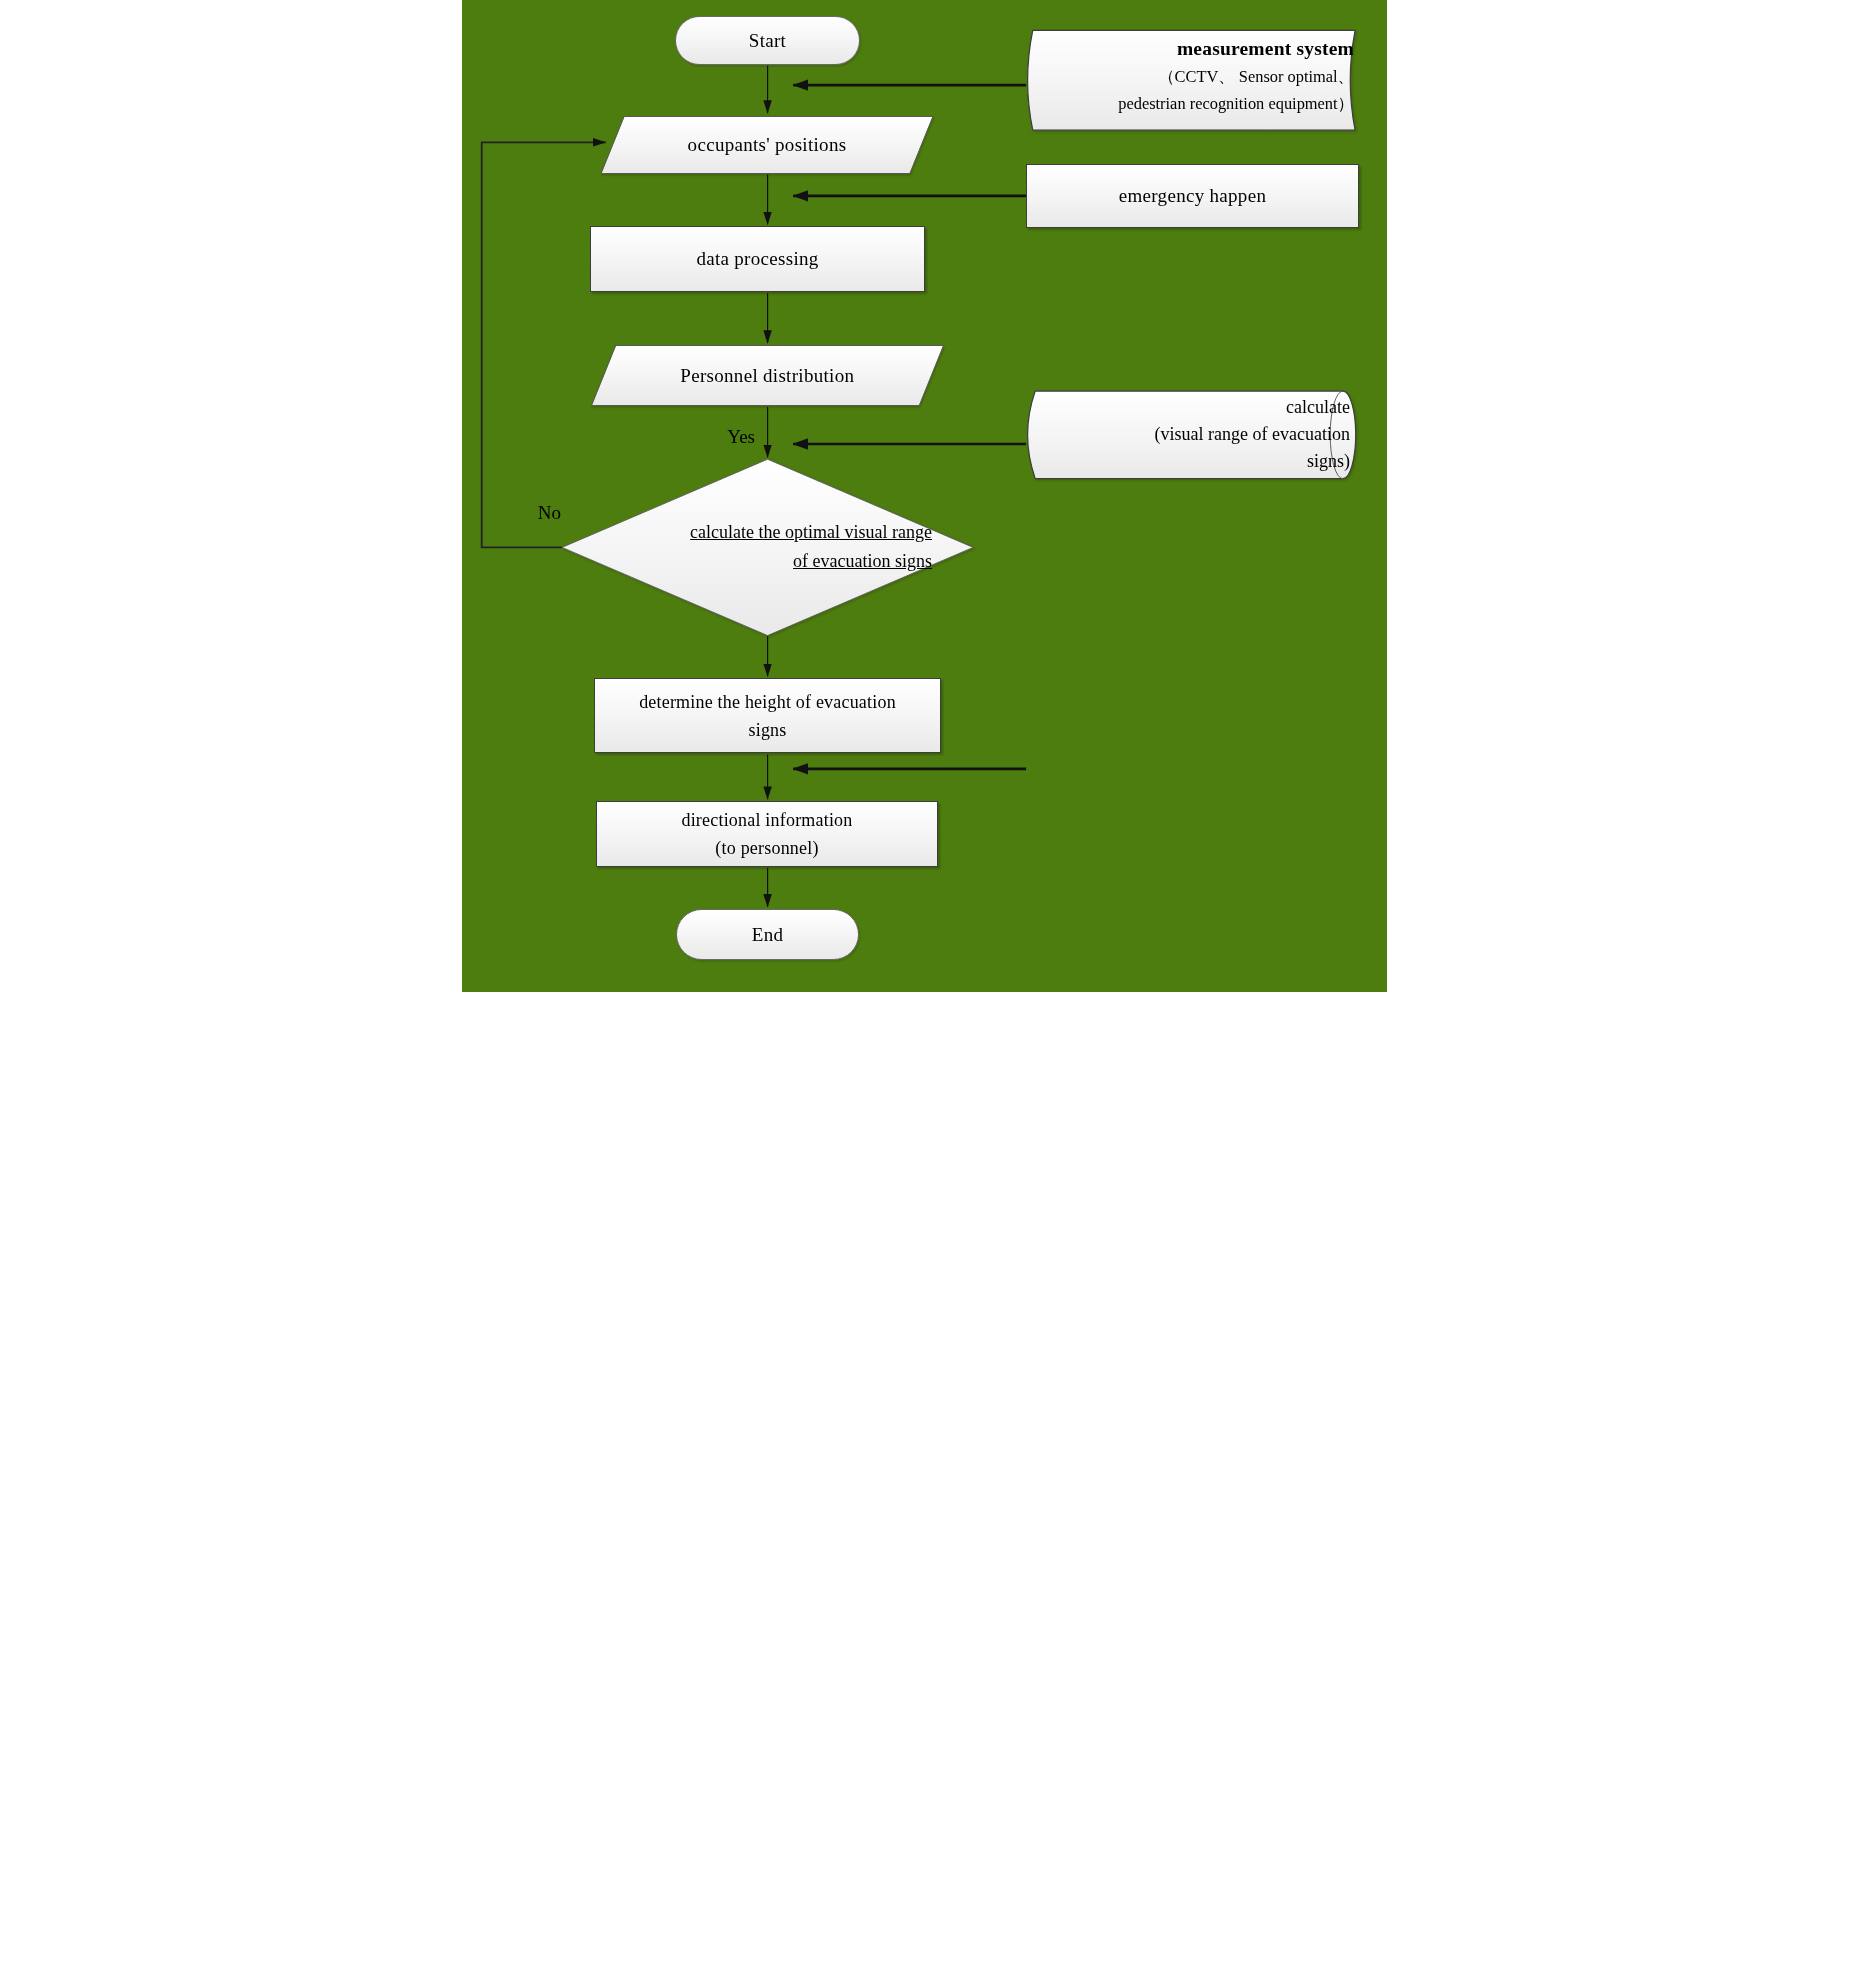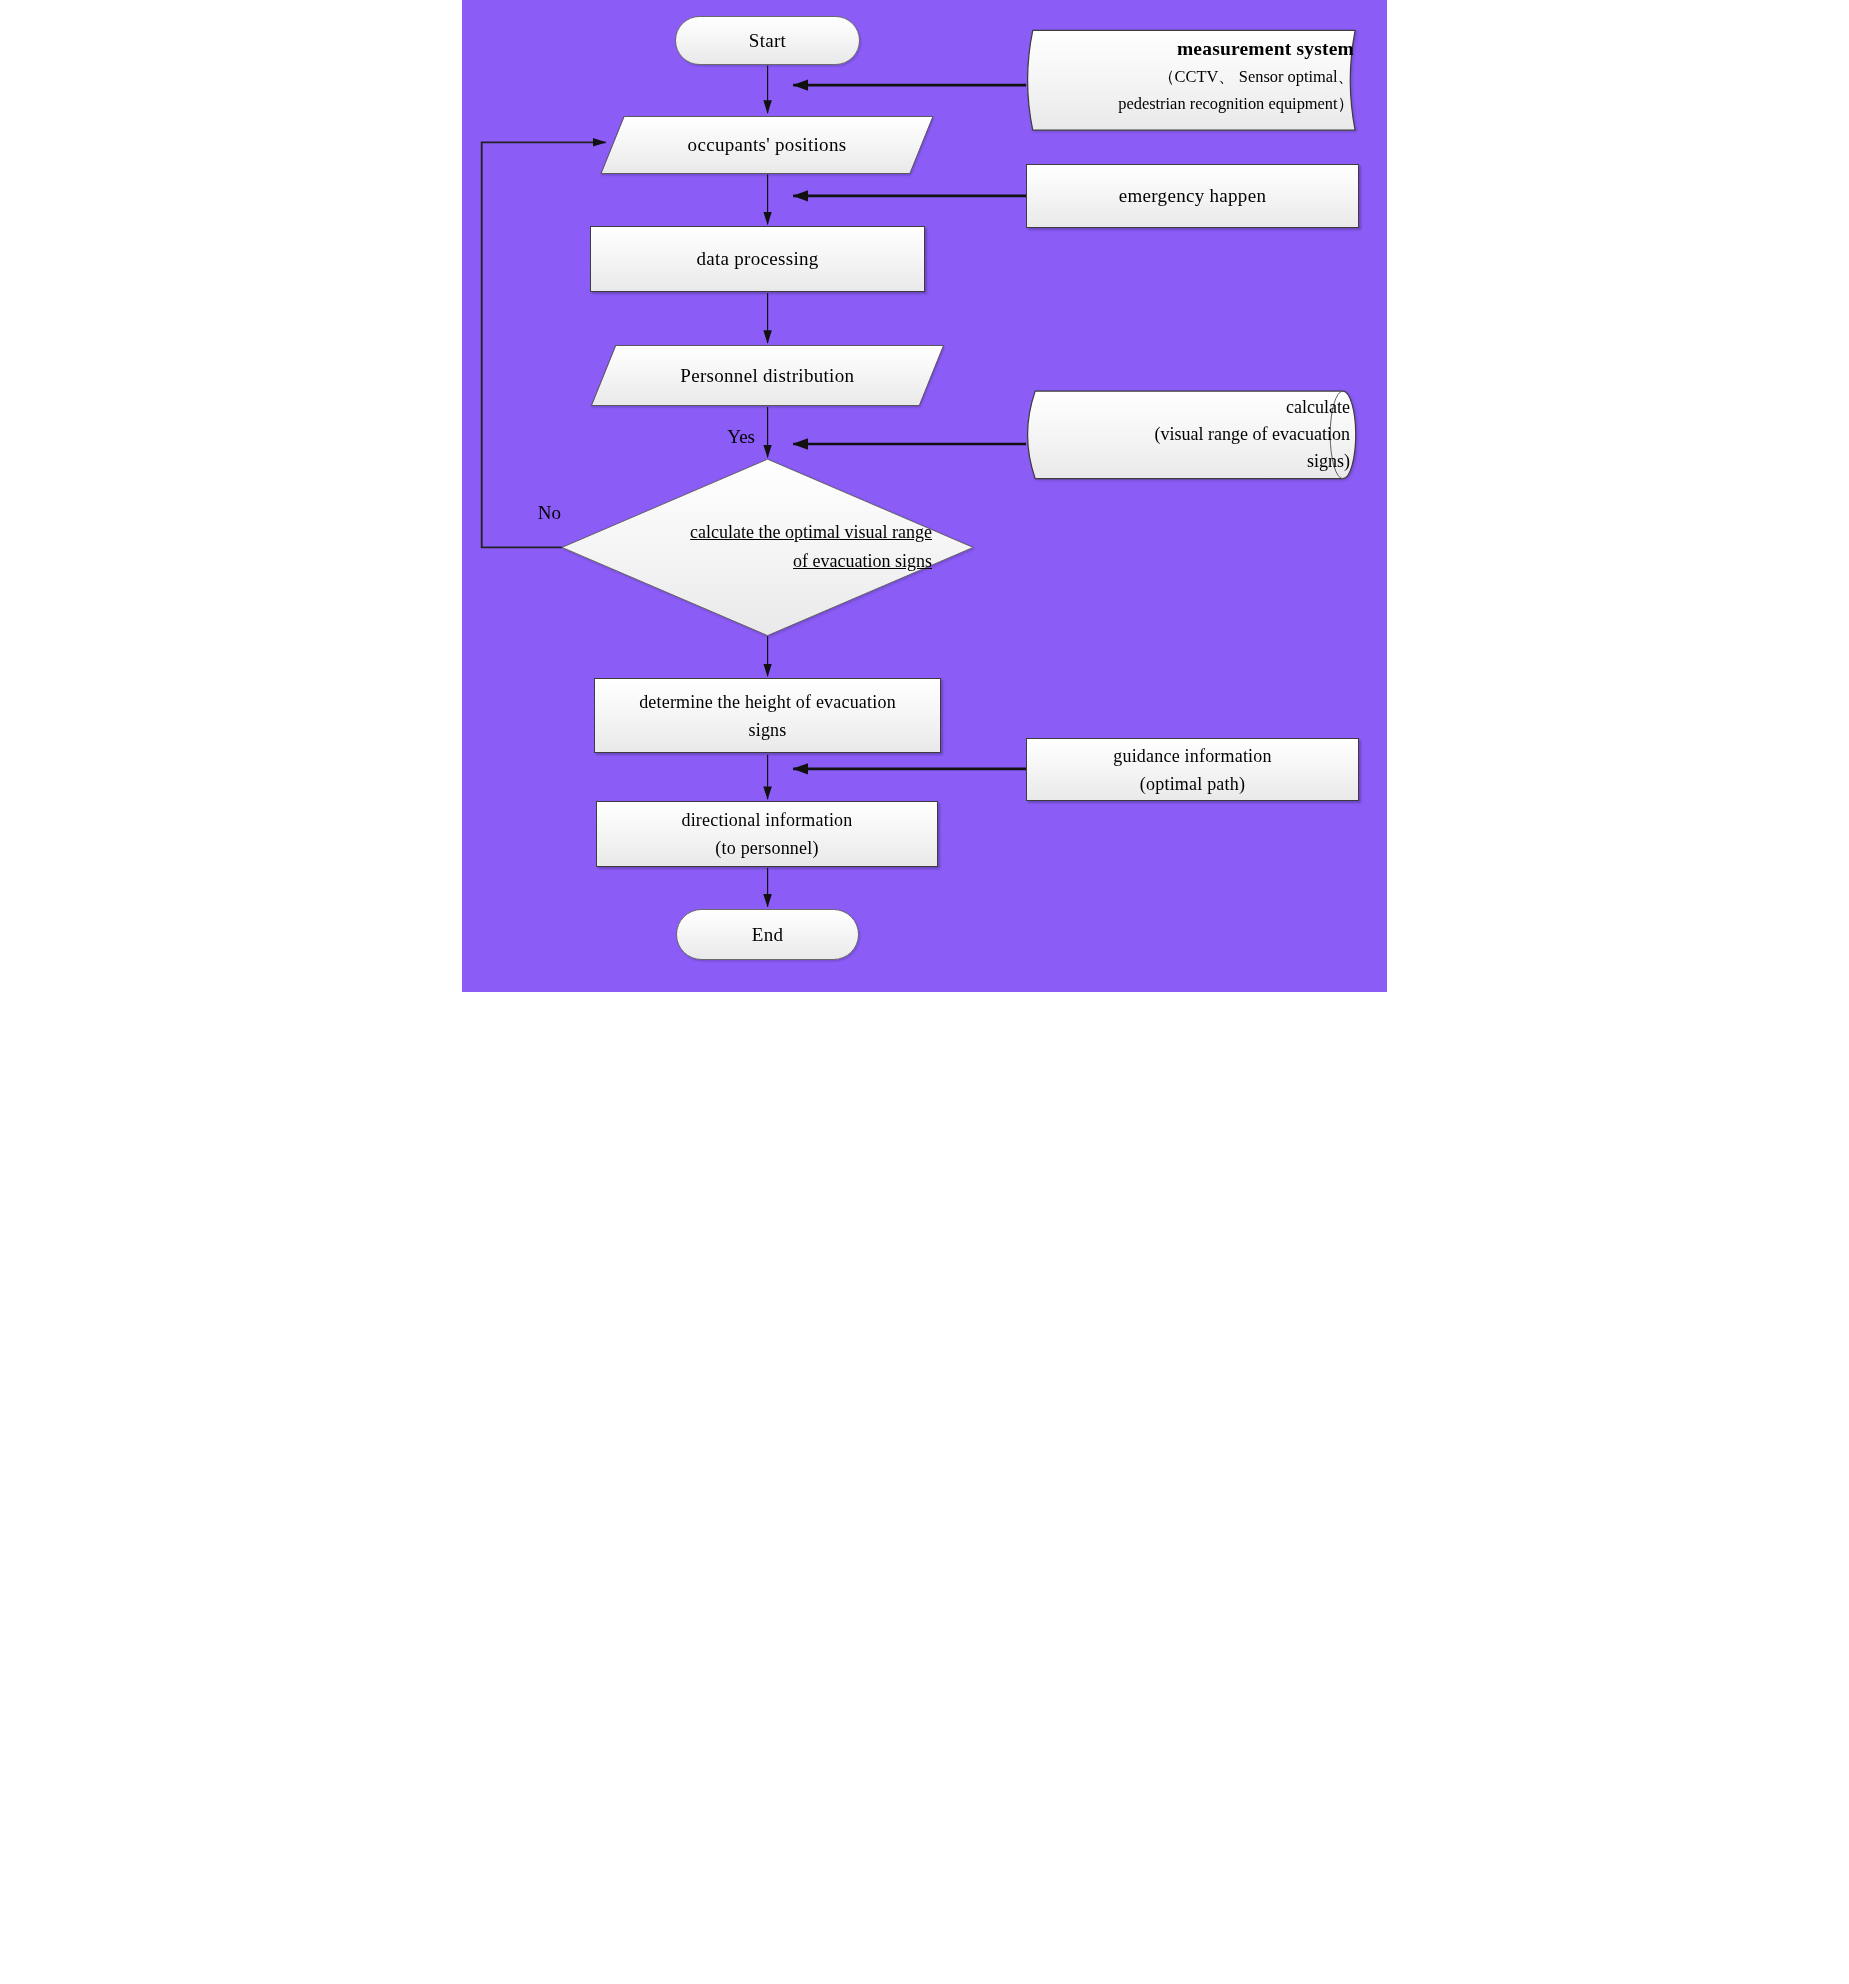--- a/index.html
+++ b/index.html
@@ -3,21 +3,21 @@
 <meta charset="utf-8">
 <style>
   html, body { margin: 0; padding: 0; background: #ffffff; }
   .canvas {
     position: relative;
     width: 925px;
     height: 992px;
     margin: 0 auto;
     font-family: "Liberation Serif", "DejaVu Serif", serif;
     color: #000;
-    background: #8b5cf6;
+    background: #4d7c0f;
     overflow: hidden;
   }
   .layer { position: absolute; left: 0; top: 0; width: 925px; height: 992px; }
   svg.layer { z-index: 1; }
   .nodes { z-index: 2; pointer-events: none; }
 
   .node {
     position: absolute;
     display: flex;
     align-items: center;
@@ -153,26 +153,20 @@
       <div>of evacuation signs</div>
     </div>
 
     <div class="node rect label-lines" style="left:132px; top:678px; width:347px; height:75px;">
       <div>
         <div>determine the height of evacuation</div>
         <div>signs</div>
       </div>
     </div>
 
-    <div class="node rect label-lines" style="left:564px; top:738px; width:333px; height:63px;">
-      <div>
-        <div>guidance information</div>
-        <div>(optimal path)</div>
-      </div>
-    </div>
 
     <div class="node rect label-lines" style="left:134px; top:801px; width:342px; height:66px;">
       <div>
         <div>directional information</div>
         <div>(to personnel)</div>
       </div>
     </div>
 
     <div class="node pill label1" style="left:214px; top:909px; width:183px; height:51px;">
       <span>End</span>

